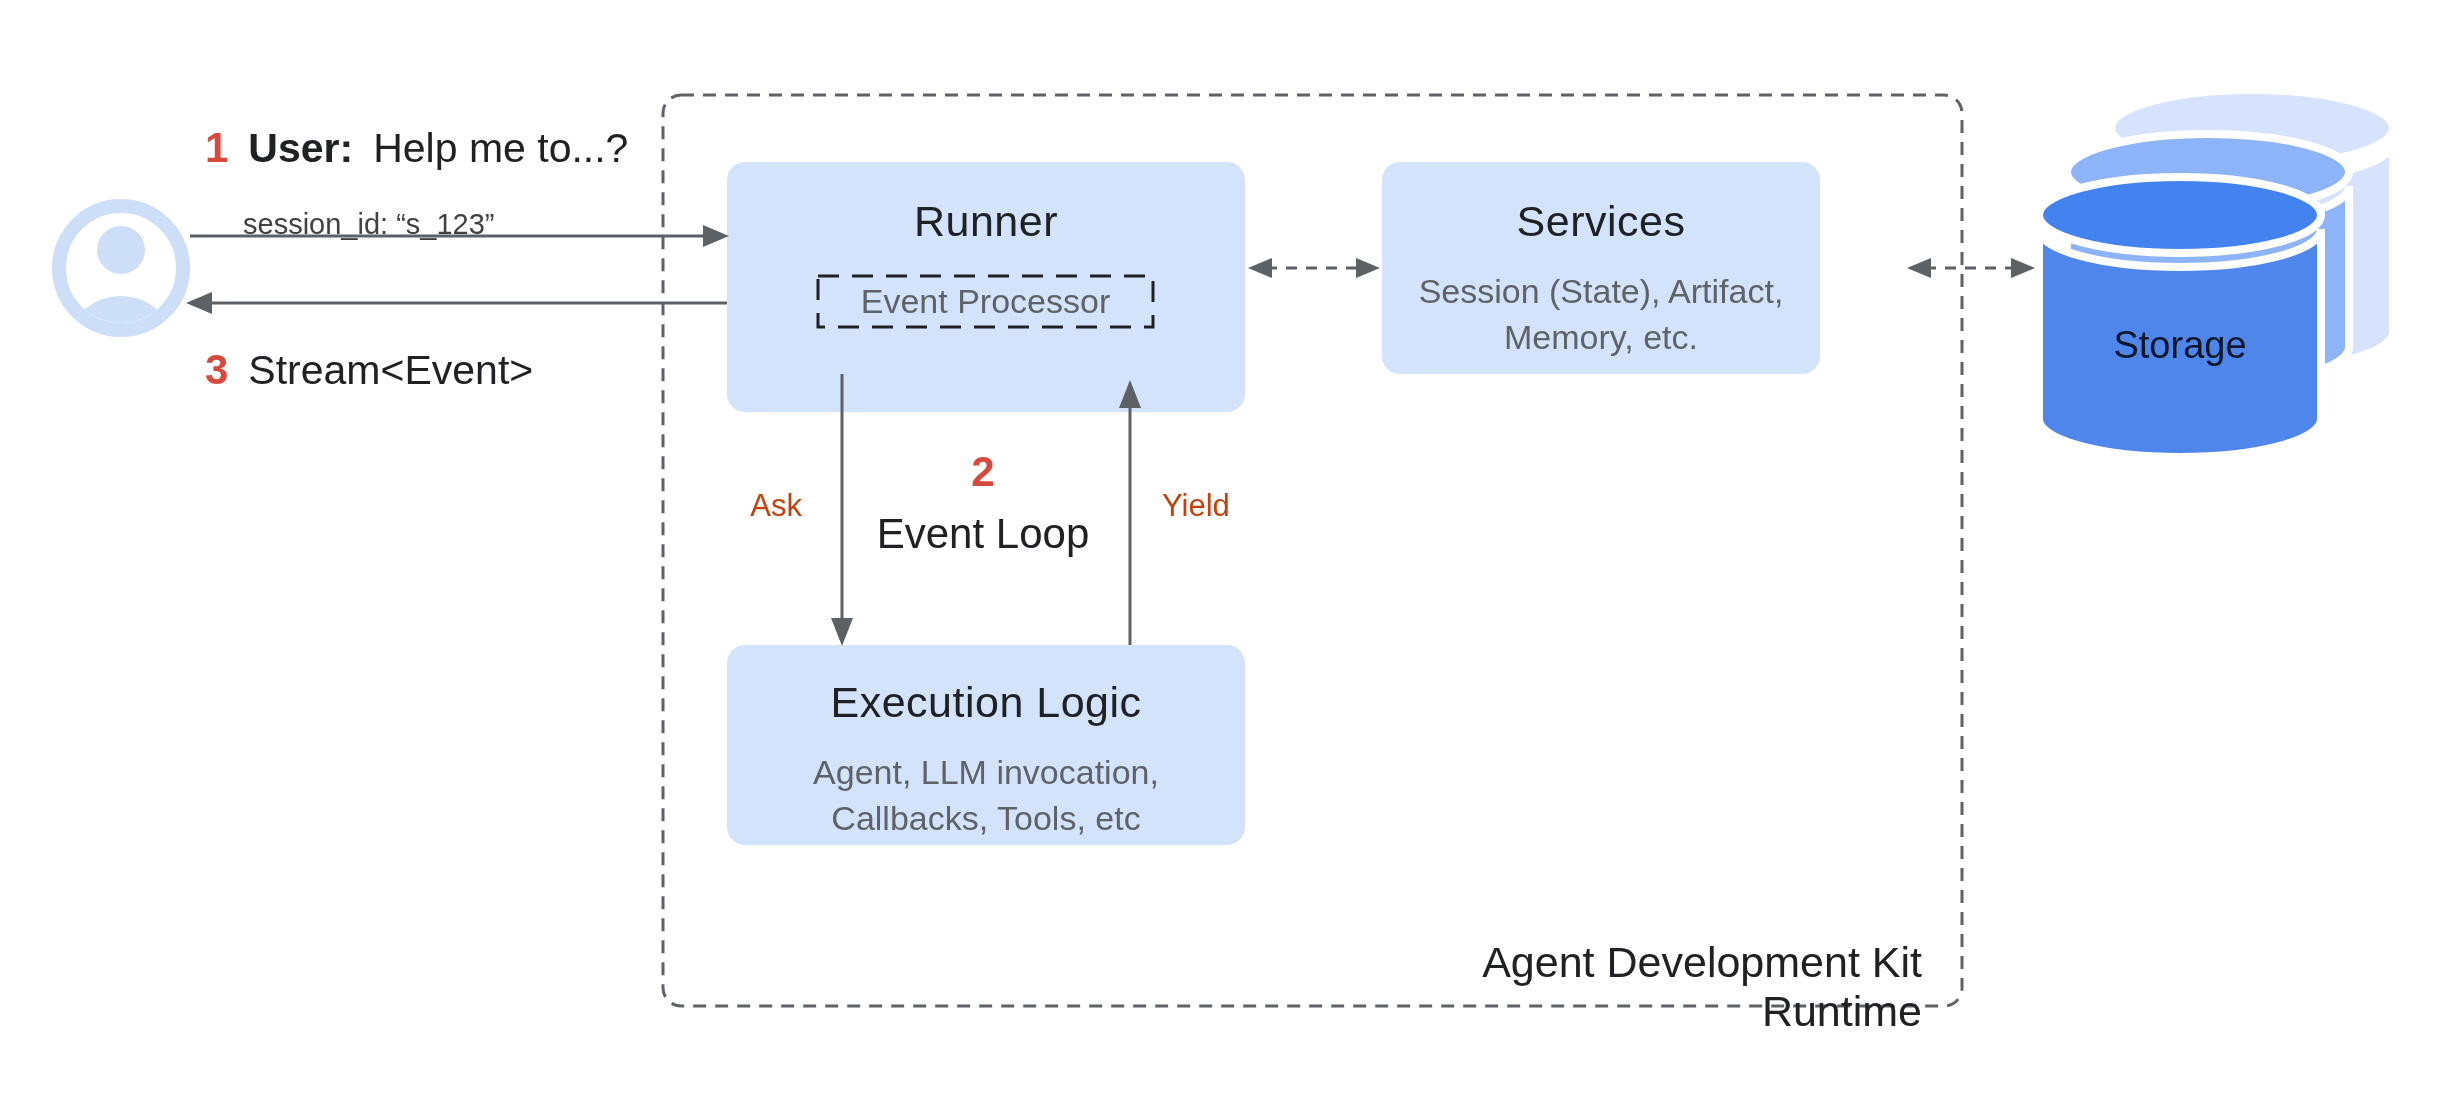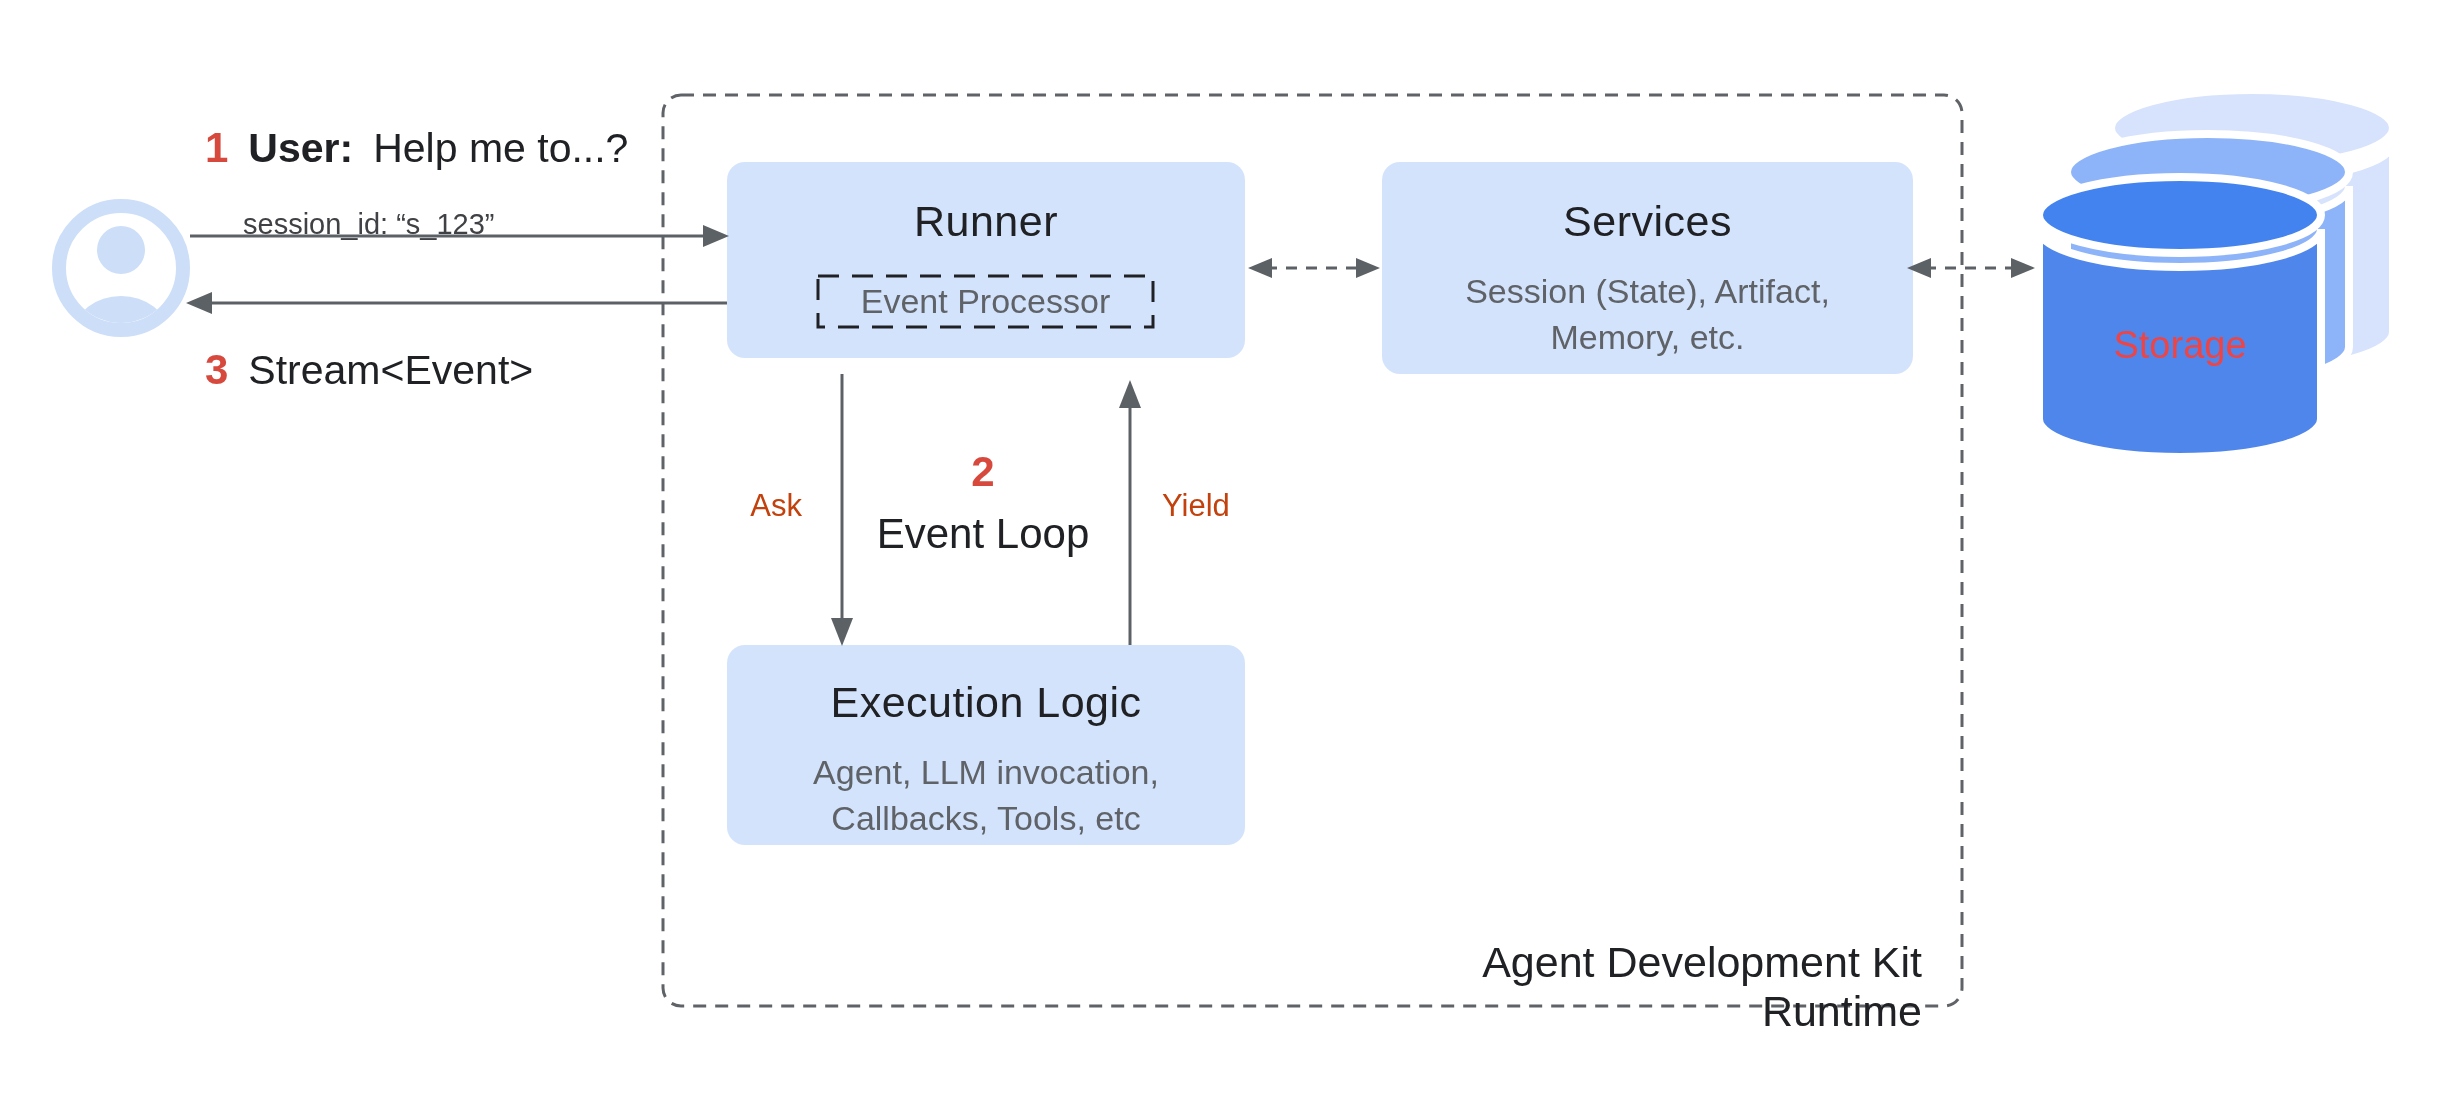--- a/index.html
+++ b/index.html
@@ -25,31 +25,31 @@
   .side-label{font-size:31px;color:#c2410c;}
   .loop-block{text-align:center;}
   .loop-block .num{display:block;font-size:42px;}
   .loop-block .loop-label{display:block;font-size:42px;margin-top:14px;color:#202124;}
   .adk-label{font-size:43px;color:#202124;text-align:right;}
   .ep-text{
     position:absolute;z-index:3;display:flex;align-items:center;justify-content:center;
     font-size:34px;color:#5f6368;
   }
   .storage-label{
-    position:absolute;z-index:3;color:#ef4444;font-size:38px;text-align:center;
+    position:absolute;z-index:3;color:#0f172a;font-size:38px;text-align:center;
   }
 </style>
 </head>
 <body>
 
-<div class="box" style="left:727px;top:162px;width:518px;height:196px;padding-top:36px;">
+<div class="box" style="left:727px;top:162px;width:518px;height:250px;padding-top:36px;">
   <div class="box-title">Runner</div>
 </div>
 
-<div class="box" style="left:1382px;top:162px;width:531px;height:212px;padding-top:36px;">
+<div class="box" style="left:1382px;top:162px;width:438px;height:212px;padding-top:36px;">
   <div class="box-title">Services</div>
   <div class="box-sub">Session (State), Artifact,
 Memory, etc.</div>
 </div>
 
 <div class="box" style="left:727px;top:645px;width:518px;height:200px;padding-top:34px;">
   <div class="box-title">Execution Logic</div>
   <div class="box-sub">Agent, LLM invocation,
 Callbacks, Tools, etc</div>
 </div>

